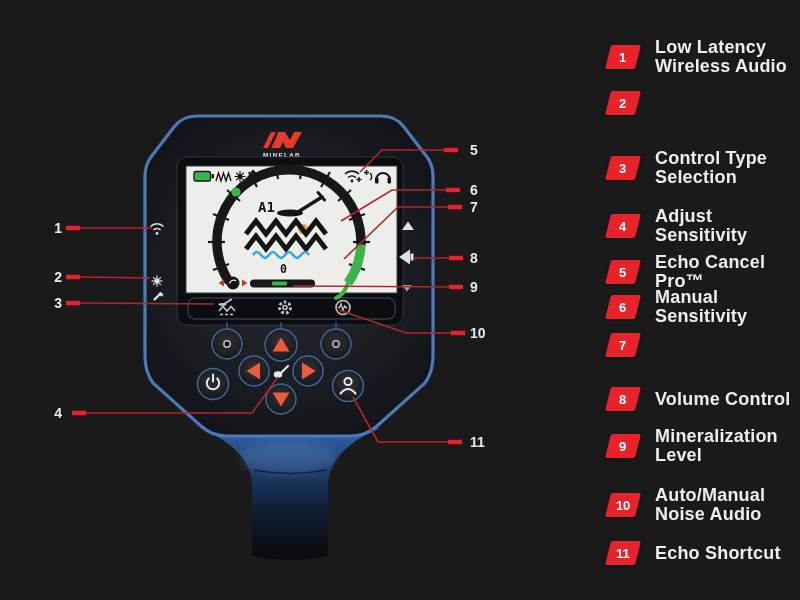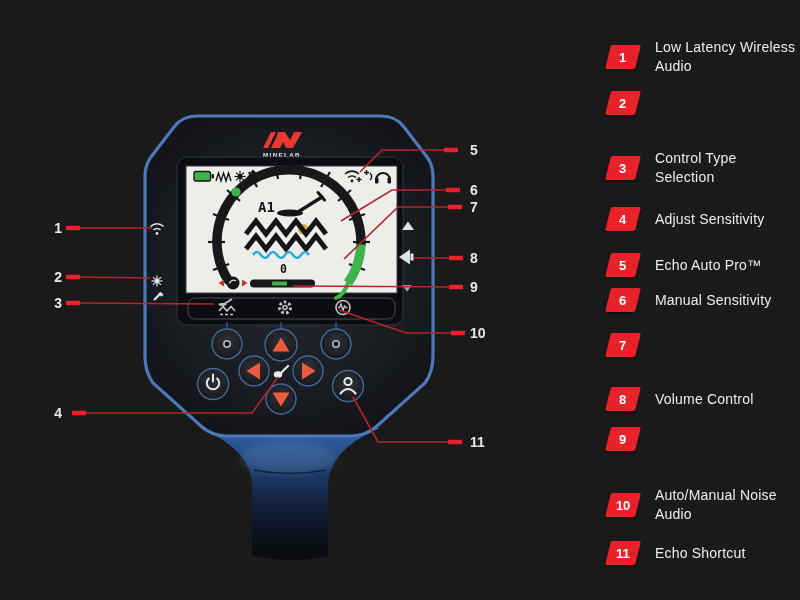--- a/index.html
+++ b/index.html
@@ -12,21 +12,21 @@
   .c1{top:220px}.c2{top:269px}.c3{top:295px}.c4{top:405px}
   .c5{top:142px}.c6{top:182px}.c7{top:199px}.c8{top:250px}
   .c9{top:279px}.c10{top:325px}.c11{top:434px}
   .legend-row{position:absolute;left:608px;display:flex;align-items:center;gap:17px;}
   .r1{top:38px}.r2{top:91px}.r3{top:149px}.r4{top:207px}.r5{top:253px}.r6{top:288px}
   .r7{top:333px}.r8{top:387px}.r9{top:427px}.r10{top:486px}.r11{top:541px}
   .badge{width:30px;height:24px;background:#e8222a;transform:skewX(-14deg);border-radius:2px;
          display:flex;align-items:center;justify-content:center;flex:0 0 auto;
          box-shadow:0 1px 2px rgba(0,0,0,.6);}
   .badge span{transform:skewX(14deg);color:#fff;font-size:13px;font-weight:bold;}
-  .legend-label{width:142px;color:#ededed;font-size:14px;font-weight:normal;line-height:19px;
+  .legend-label{width:142px;color:#ededed;font-size:18px;font-weight:bold;line-height:19px;
                 letter-spacing:.2px;}
 </style>
 </head>
 <body>
 
 <div id="stage">
 
 <svg id="device-svg" width="590" height="600" viewBox="0 0 590 600">
   <defs>
     <radialGradient id="podGrad" gradientUnits="userSpaceOnUse" cx="289" cy="270" r="230">
@@ -303,21 +303,21 @@
 <div class="legend-row r4">
   <div class="badge">
         <span>4</span>
       </div>
   <div class="legend-label">Adjust Sensitivity</div>
 </div>
 <div class="legend-row r5">
   <div class="badge">
         <span>5</span>
       </div>
-  <div class="legend-label">Echo Auto Pro™</div>
+  <div class="legend-label">Echo Cancel Pro™</div>
 </div>
 <div class="legend-row r6">
   <div class="badge">
         <span>6</span>
       </div>
   <div class="legend-label">Manual Sensitivity</div>
 </div>
 <div class="legend-row r7">
   <div class="badge">
         <span>7</span>
@@ -326,20 +326,21 @@
 <div class="legend-row r8">
   <div class="badge">
         <span>8</span>
       </div>
   <div class="legend-label">Volume Control</div>
 </div>
 <div class="legend-row r9">
   <div class="badge">
         <span>9</span>
       </div>
+  <div class="legend-label">Mineralization Level</div>
 </div>
 <div class="legend-row r10">
   <div class="badge">
         <span>10</span>
       </div>
   <div class="legend-label">Auto/Manual Noise Audio</div>
 </div>
 <div class="legend-row r11">
   <div class="badge">
         <span>11</span>

